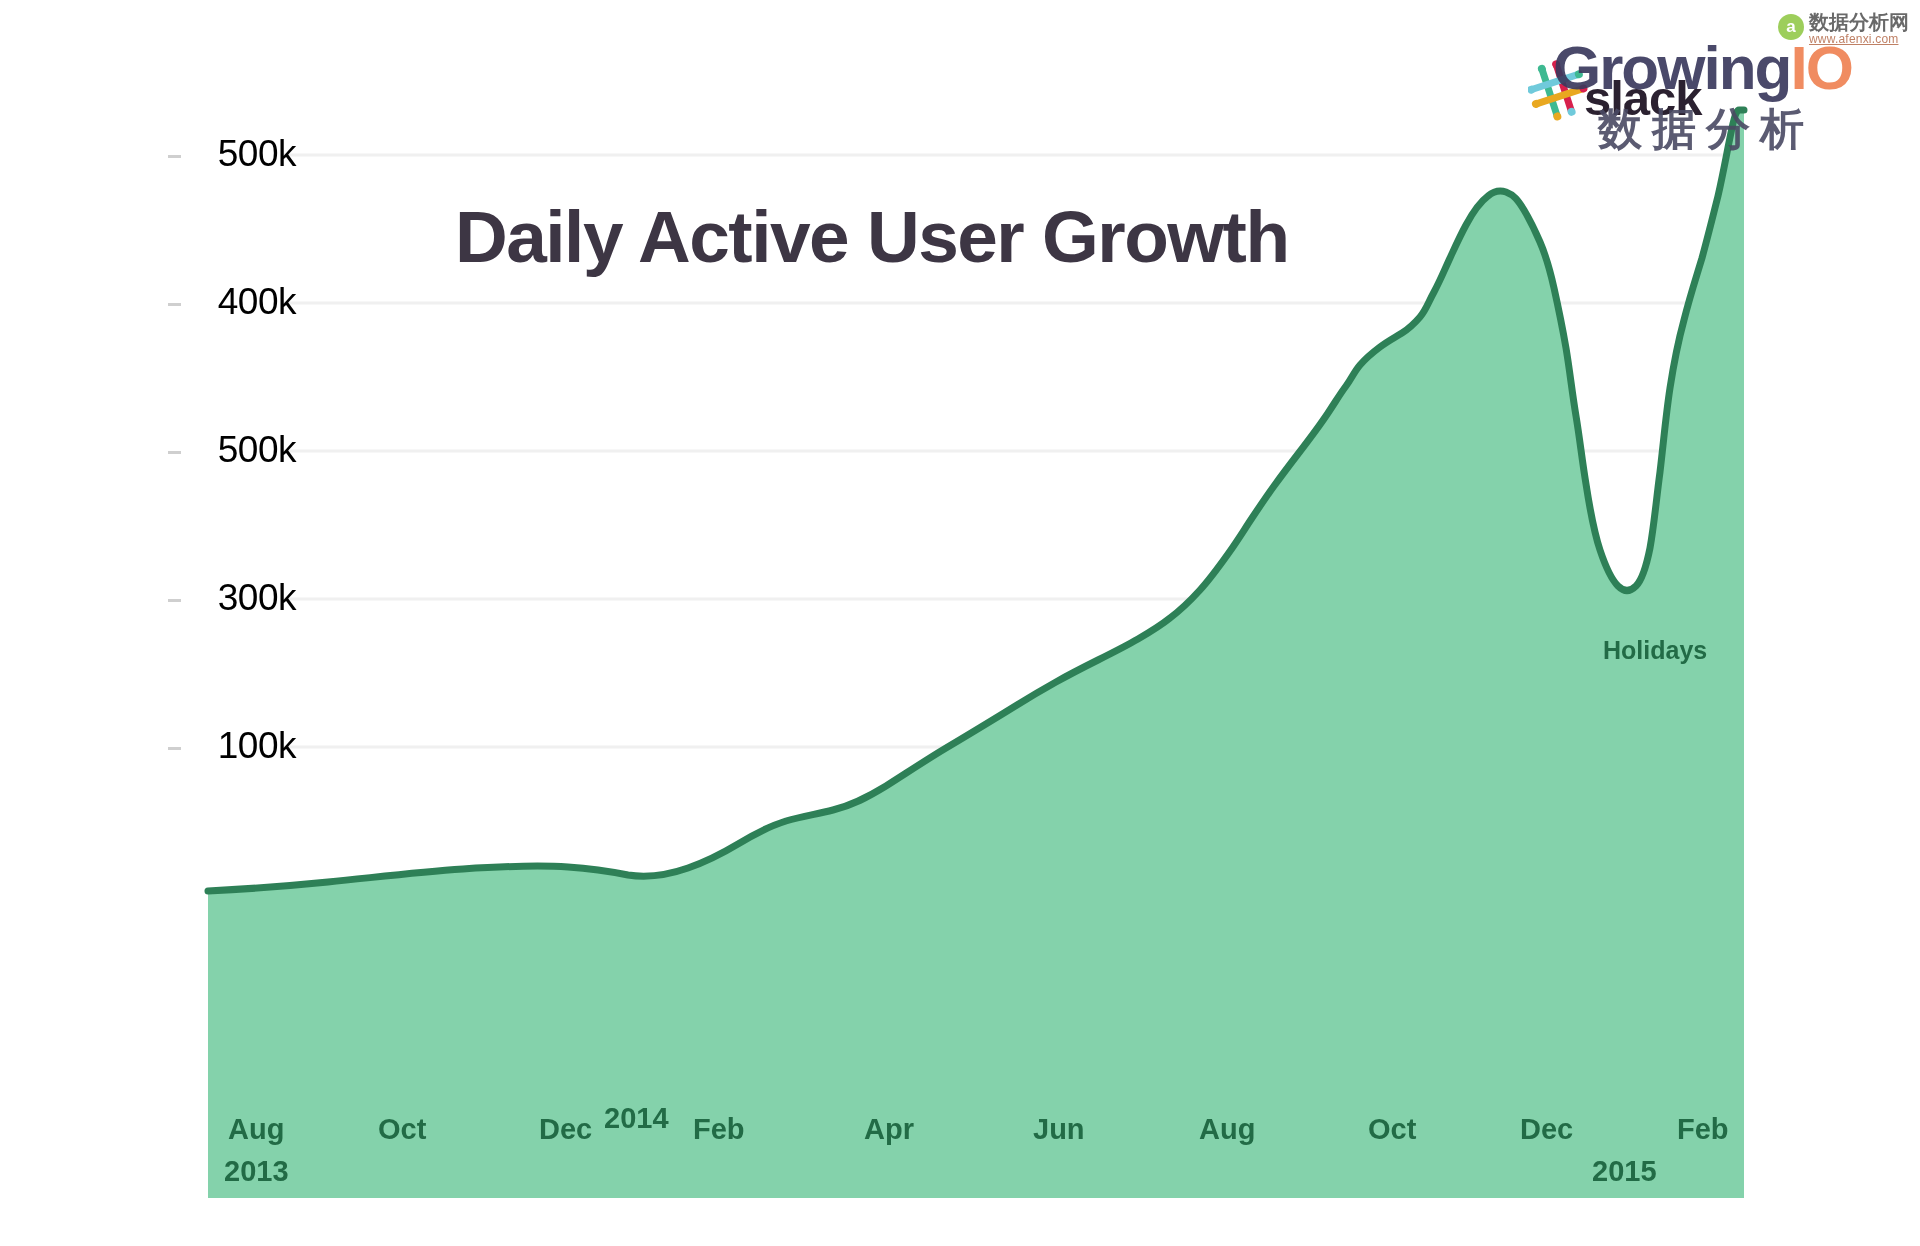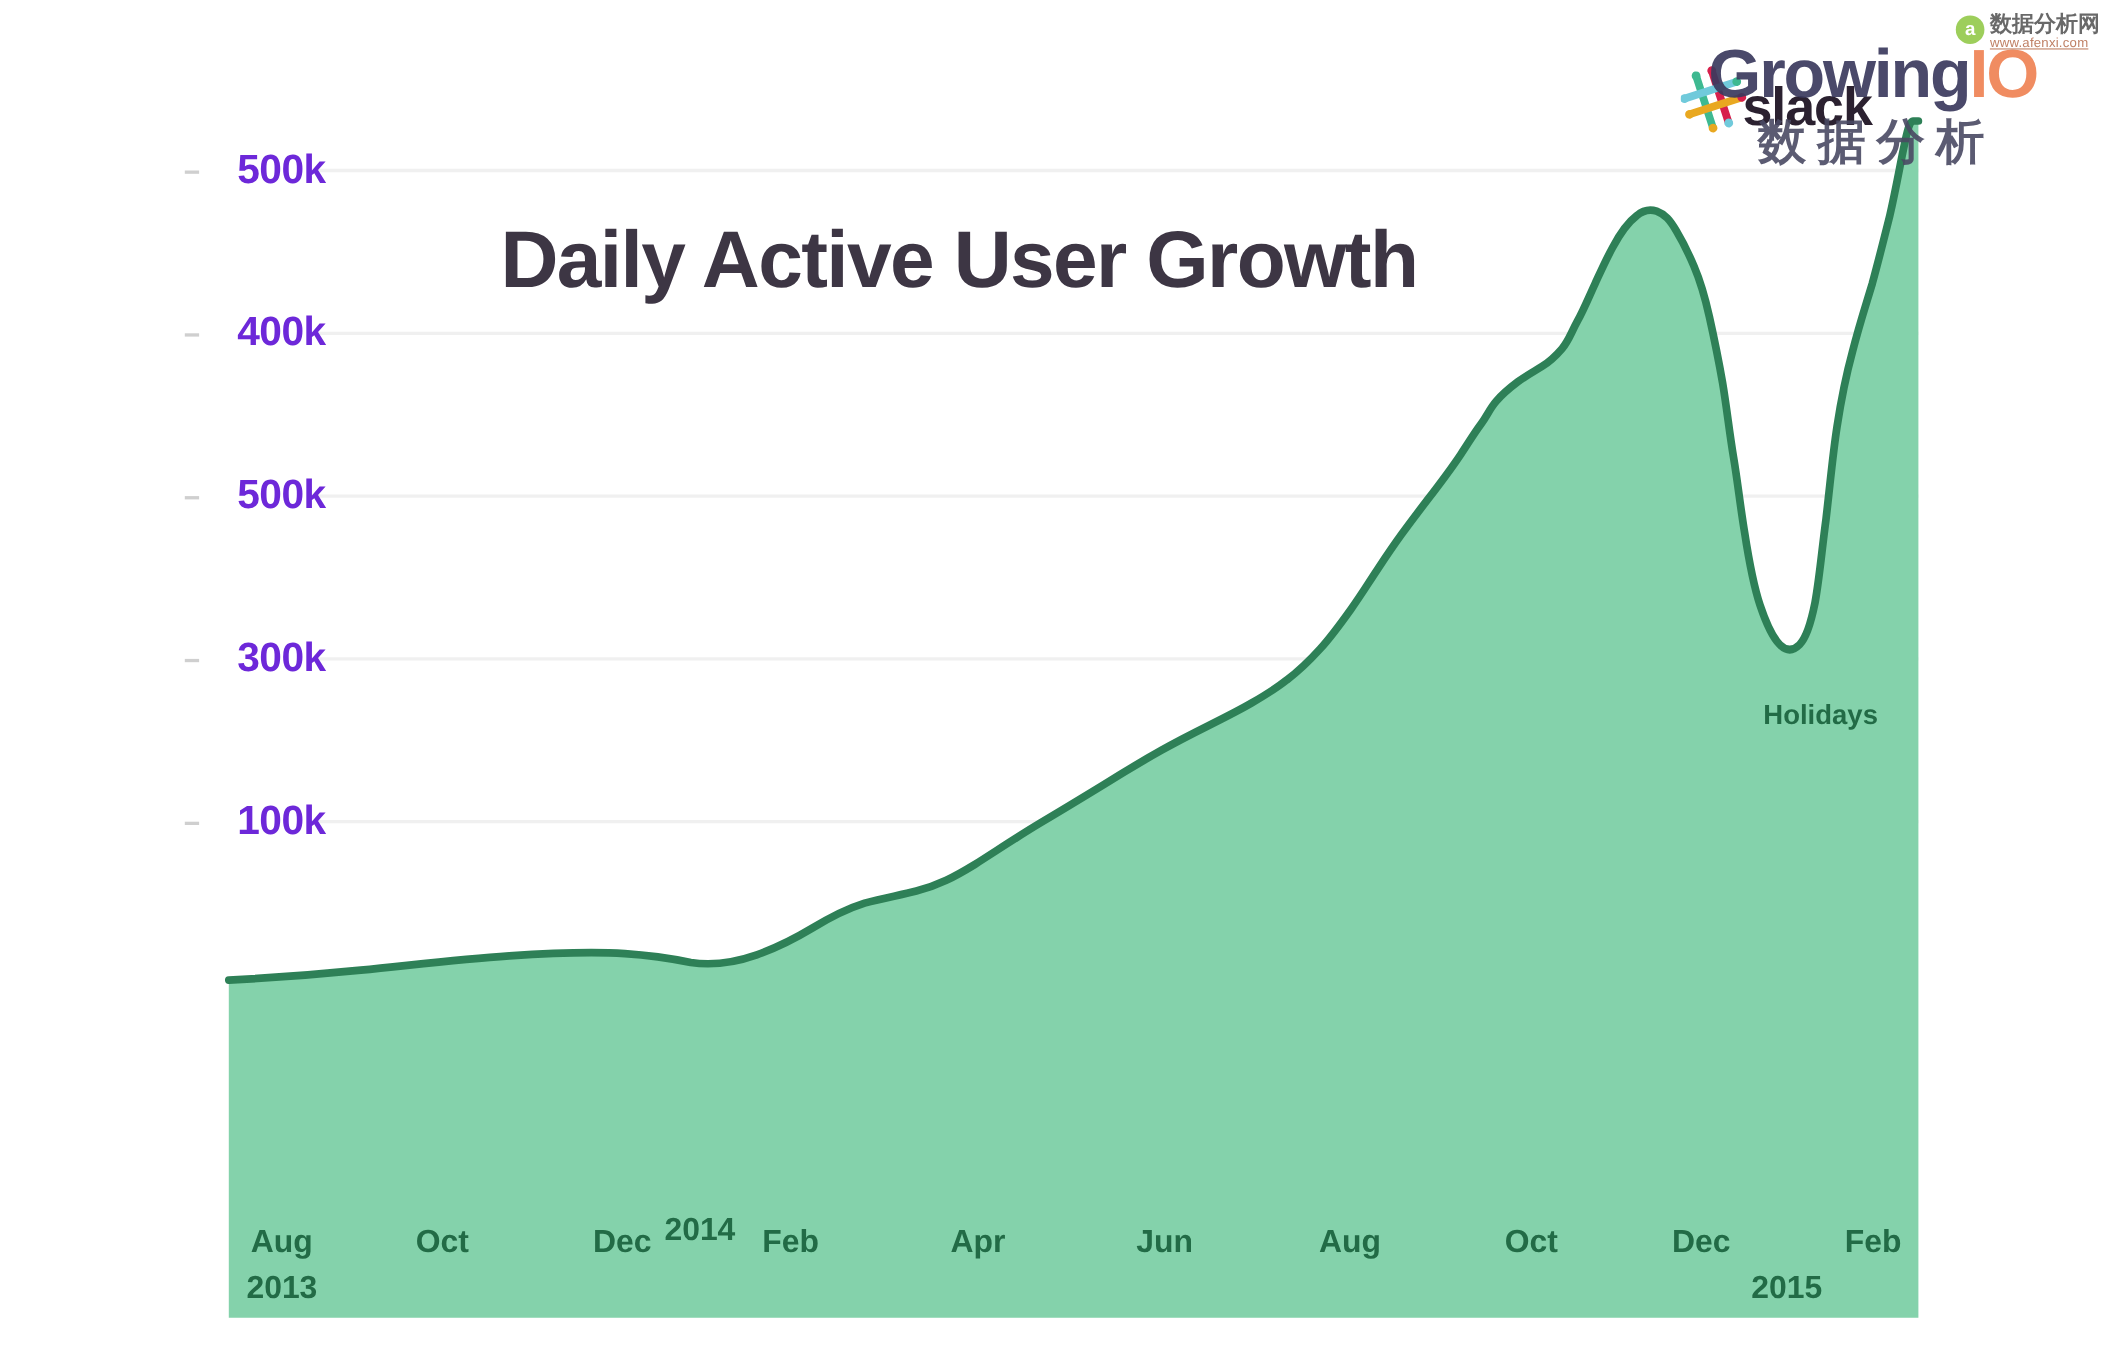--- a/index.html
+++ b/index.html
@@ -36,24 +36,24 @@
     width: 100%;
     height: 100%;
     overflow: visible;
   }
 
   
   .ytick {
     position: absolute;
     right: 1655px;          
     text-align: right;
-    font-weight: bold;
+    font-weight: normal;
     font-size: 37px;
     letter-spacing: -0.5px;
-    color: #6d28d9;
+    color: #000000;
     white-space: nowrap;
   }
   .ytick-dash {
     position: absolute;
     width: 13px;
     height: 3px;
     background: #cfcfcf;
   }
 
   

